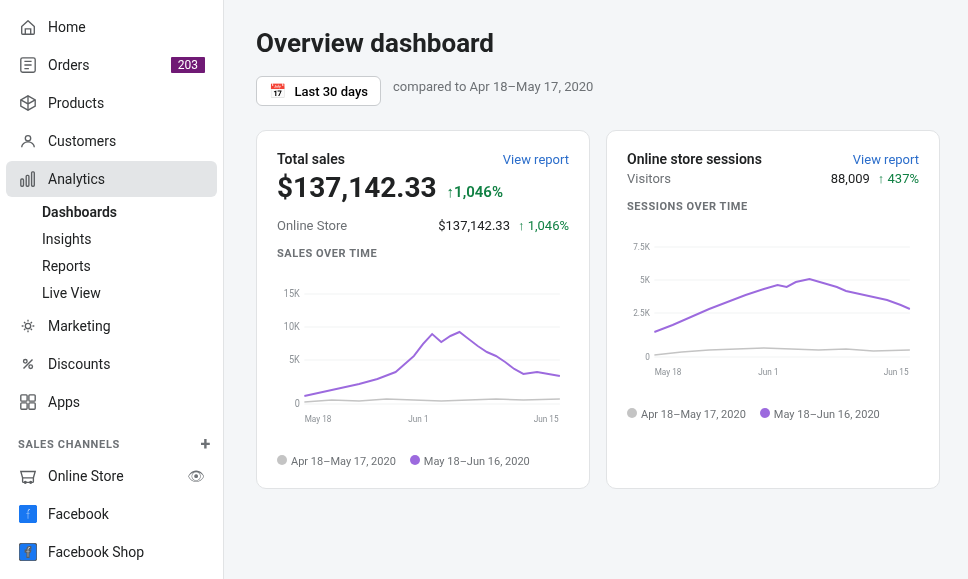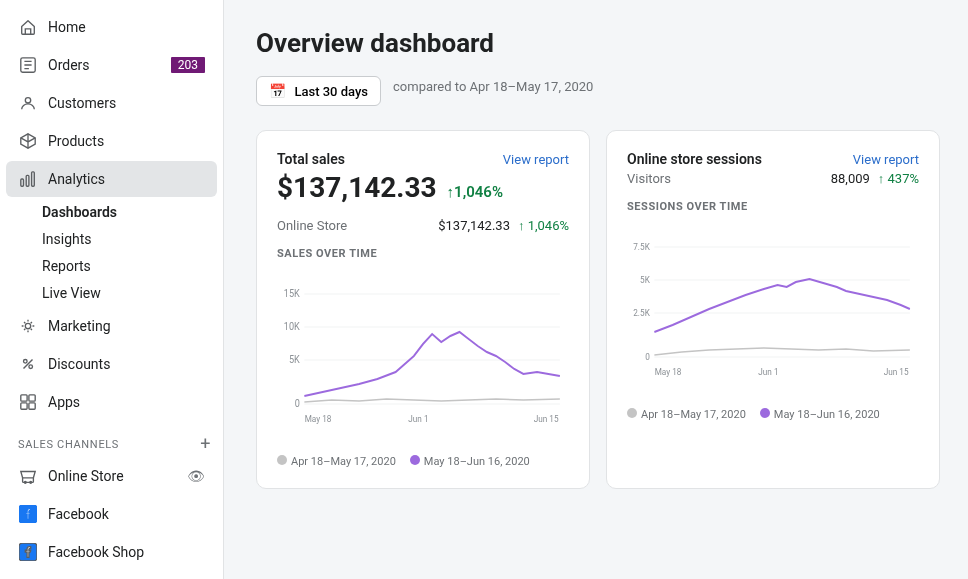--- a/index.html
+++ b/index.html
@@ -50,21 +50,21 @@
       margin: 1px 6px 1px 0;
     }
     .sub-nav-item.active { font-weight: 600; }
 
     .section-header {
       display: flex;
       align-items: center;
       justify-content: space-between;
       padding: 14px 12px 4px 18px;
       font-size: 11px;
-      font-weight: 400;
+      font-weight: 700;
       color: #6d7175;
       letter-spacing: 0.06em;
       text-transform: uppercase;
       text-align: center;
     }
     .section-header .add-btn {
       cursor: pointer;
       color: #6d7175;
       font-size: 18px;
       line-height: 1;
@@ -157,35 +157,35 @@
           <path d="M6 6h8M6 10h8M6 14h5"></path>
         </svg>
     </span>
     <span class="nav-label">Orders</span>
     <span class="badge">203</span>
   </div>
 
   <div class="nav-item">
     <span class="nav-icon">
       <svg viewBox="0 0 20 20">
+          <path d="M10 2l8 4.5v7L10 18l-8-4.5v-7L10 2z"></path>
+          <path d="M10 2v16M2 6.5l8 4.5 8-4.5"></path>
+        </svg>
+    </span>
+    <span class="nav-label">Products</span>
+  </div>
+
+  <div class="nav-item">
+    <span class="nav-icon">
+      <svg viewBox="0 0 20 20">
           <circle cx="10" cy="7" r="3"></circle>
           <path d="M3 17c0-3.3 3.1-6 7-6s7 2.7 7 6"></path>
         </svg>
     </span>
     <span class="nav-label">Customers</span>
-  </div>
-
-  <div class="nav-item">
-    <span class="nav-icon">
-      <svg viewBox="0 0 20 20">
-          <path d="M10 2l8 4.5v7L10 18l-8-4.5v-7L10 2z"></path>
-          <path d="M10 2v16M2 6.5l8 4.5 8-4.5"></path>
-        </svg>
-    </span>
-    <span class="nav-label">Products</span>
   </div>
 
   <div class="nav-item active">
     <span class="nav-icon">
       <svg viewBox="0 0 20 20">
           <rect x="2" y="10" width="3" height="8" rx="1"></rect>
           <rect x="8" y="6" width="3" height="12" rx="1"></rect>
           <rect x="14" y="2" width="3" height="16" rx="1"></rect>
         </svg>
     </span>

